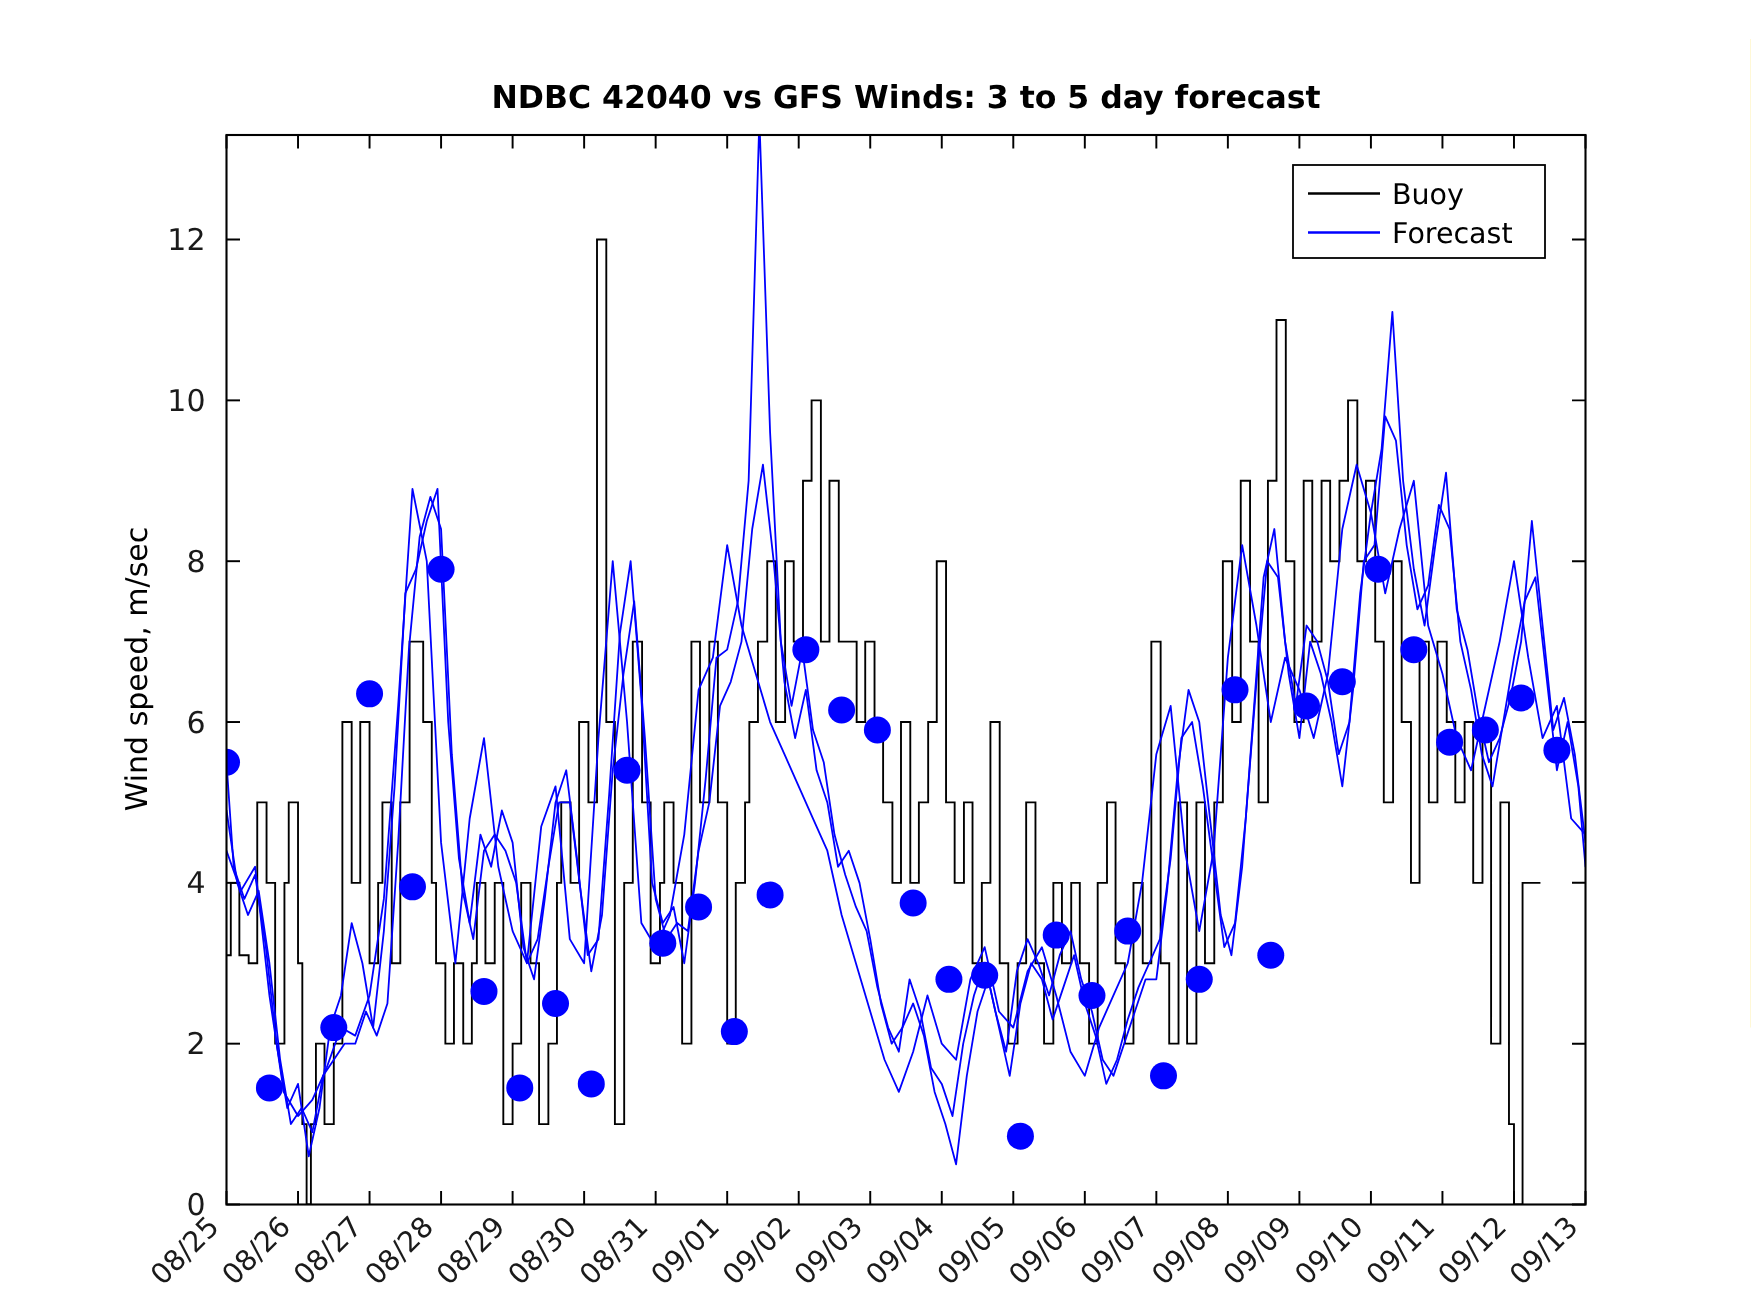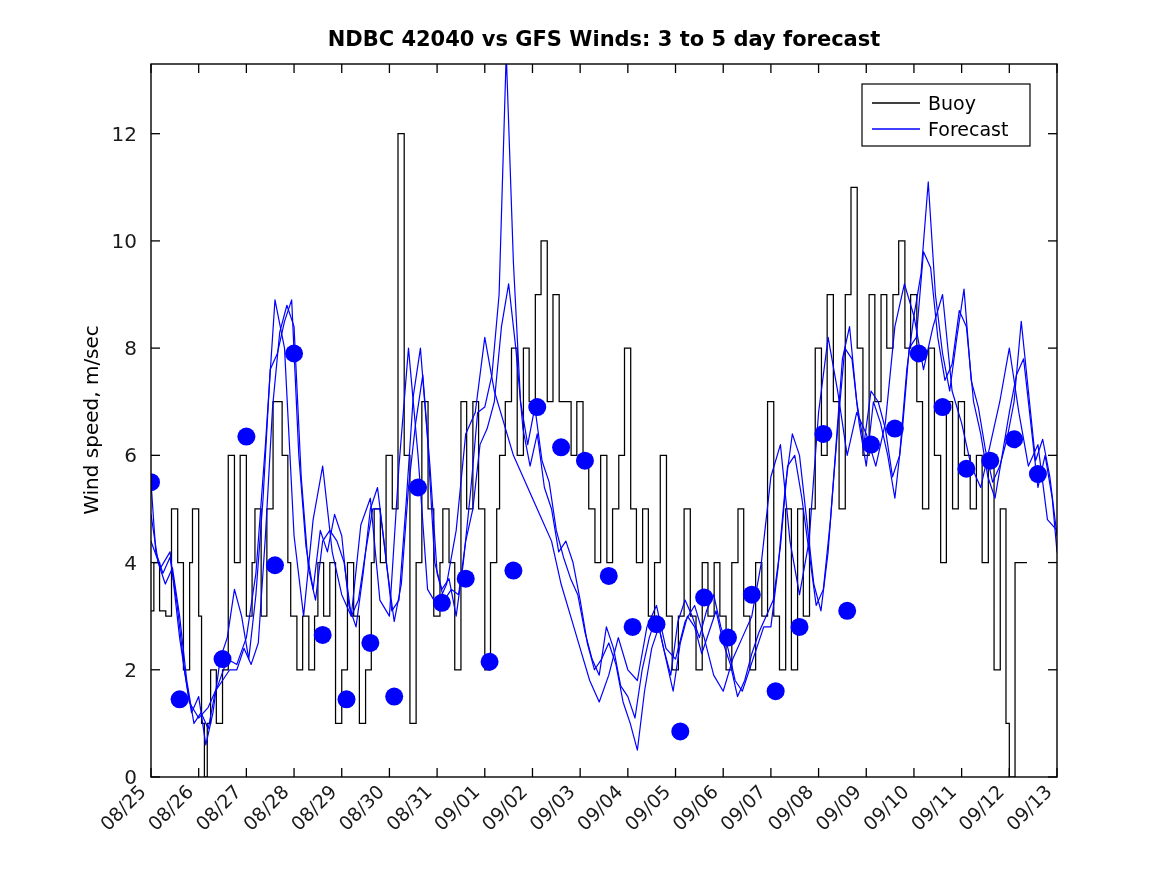--- a/index.html
+++ b/index.html
@@ -11,20 +11,21 @@
     width: 1167px;
     height: 875px;
     font-family: "DejaVu Sans", "Liberation Sans", sans-serif;
     overflow: hidden;
   }
   #figure {
     position: relative;
     width: 1167px;
     height: 659px;
     background: #fde047;
+    margin-top: 26px;
   }
   svg#plot {
     display: block;
     width: 1167px;
     height: 875px;
   }
   .chart-title {
     font-family: "DejaVu Sans", "Liberation Sans", sans-serif;
     font-size: 21px;
     font-weight: bold;

